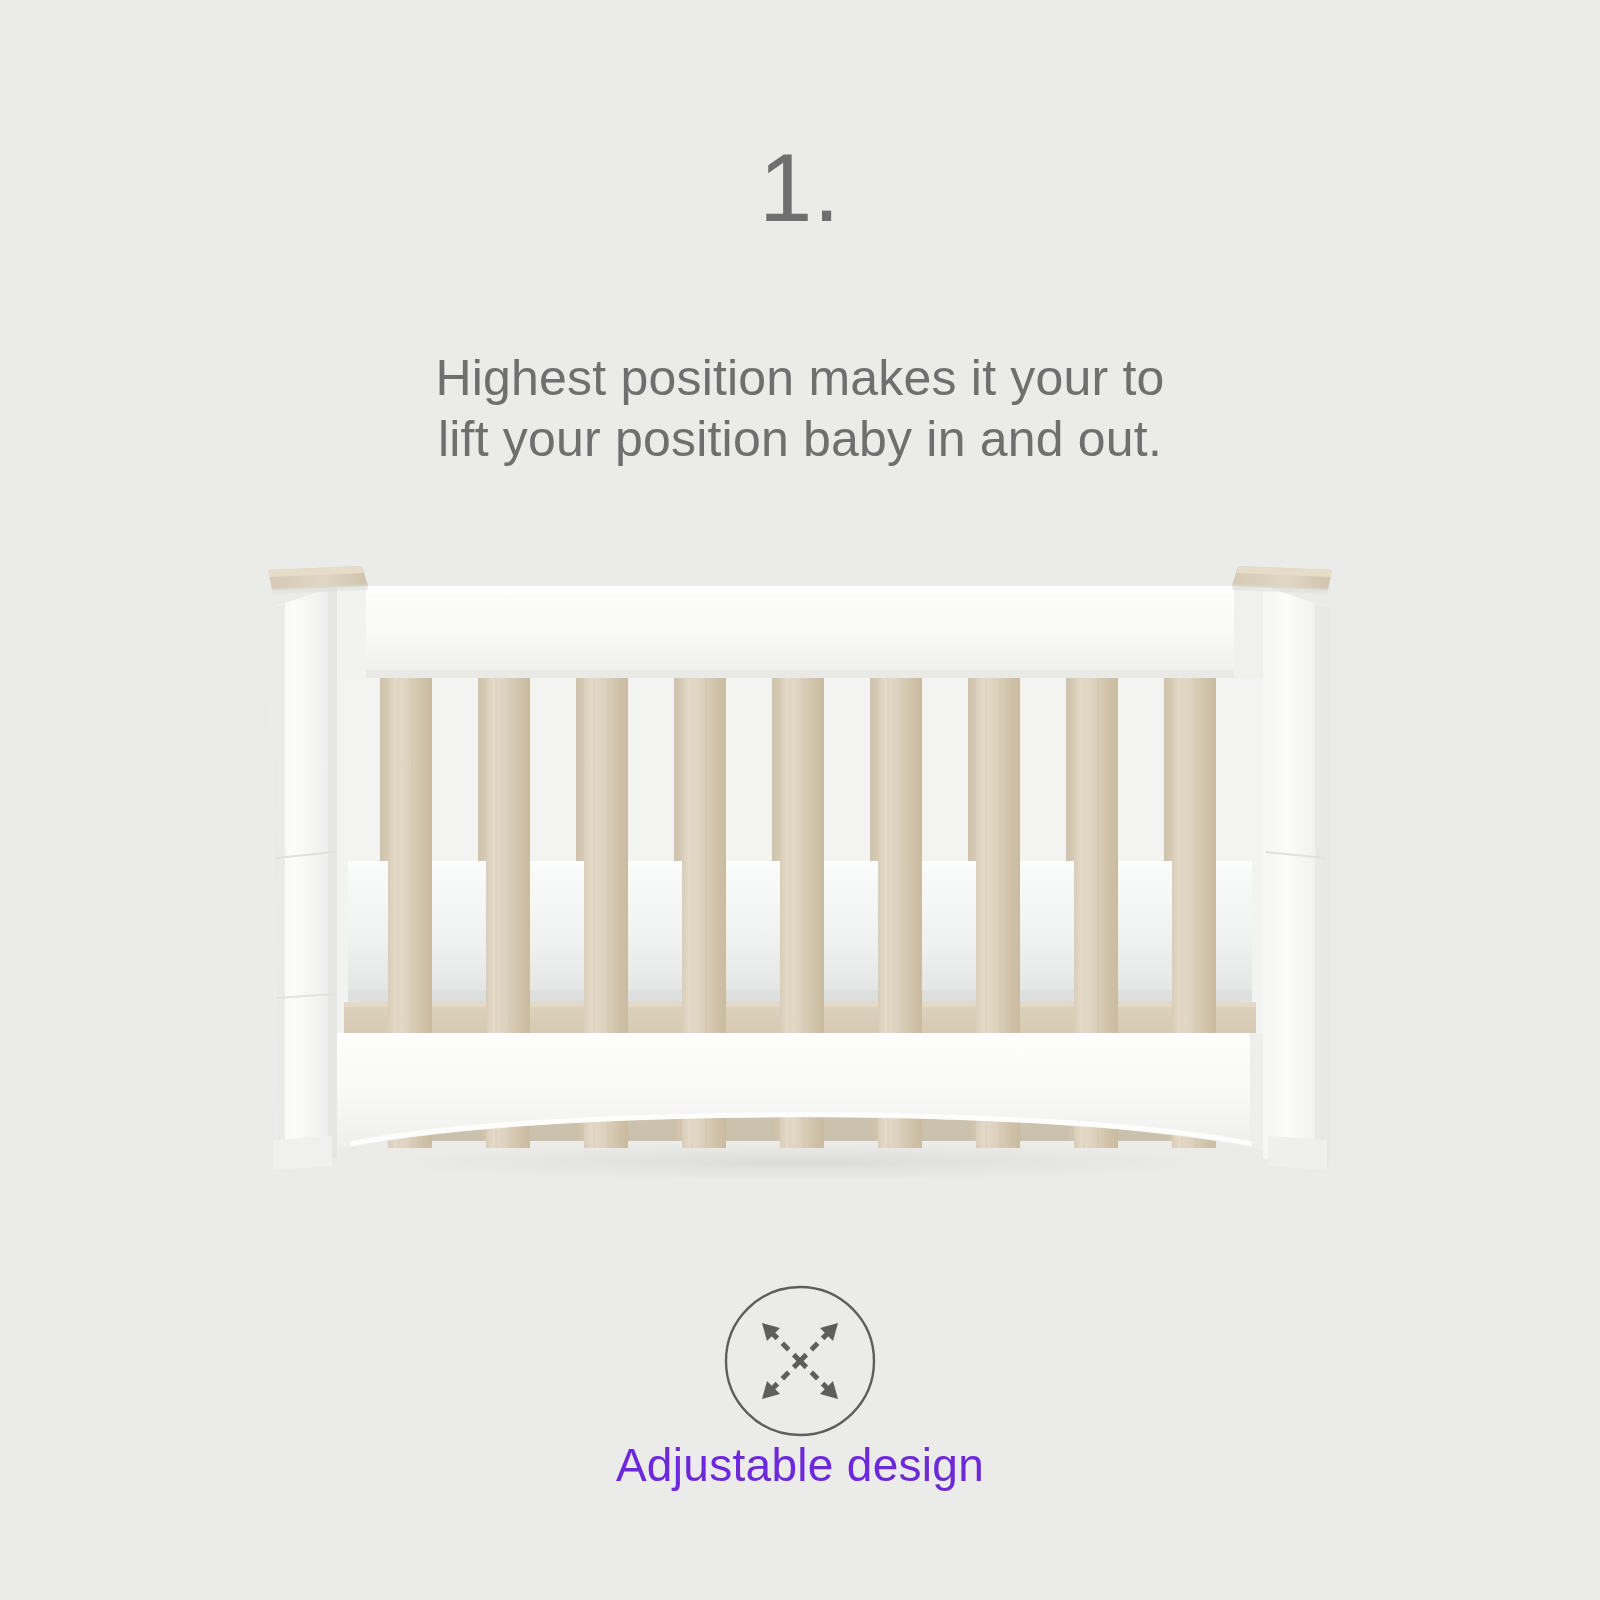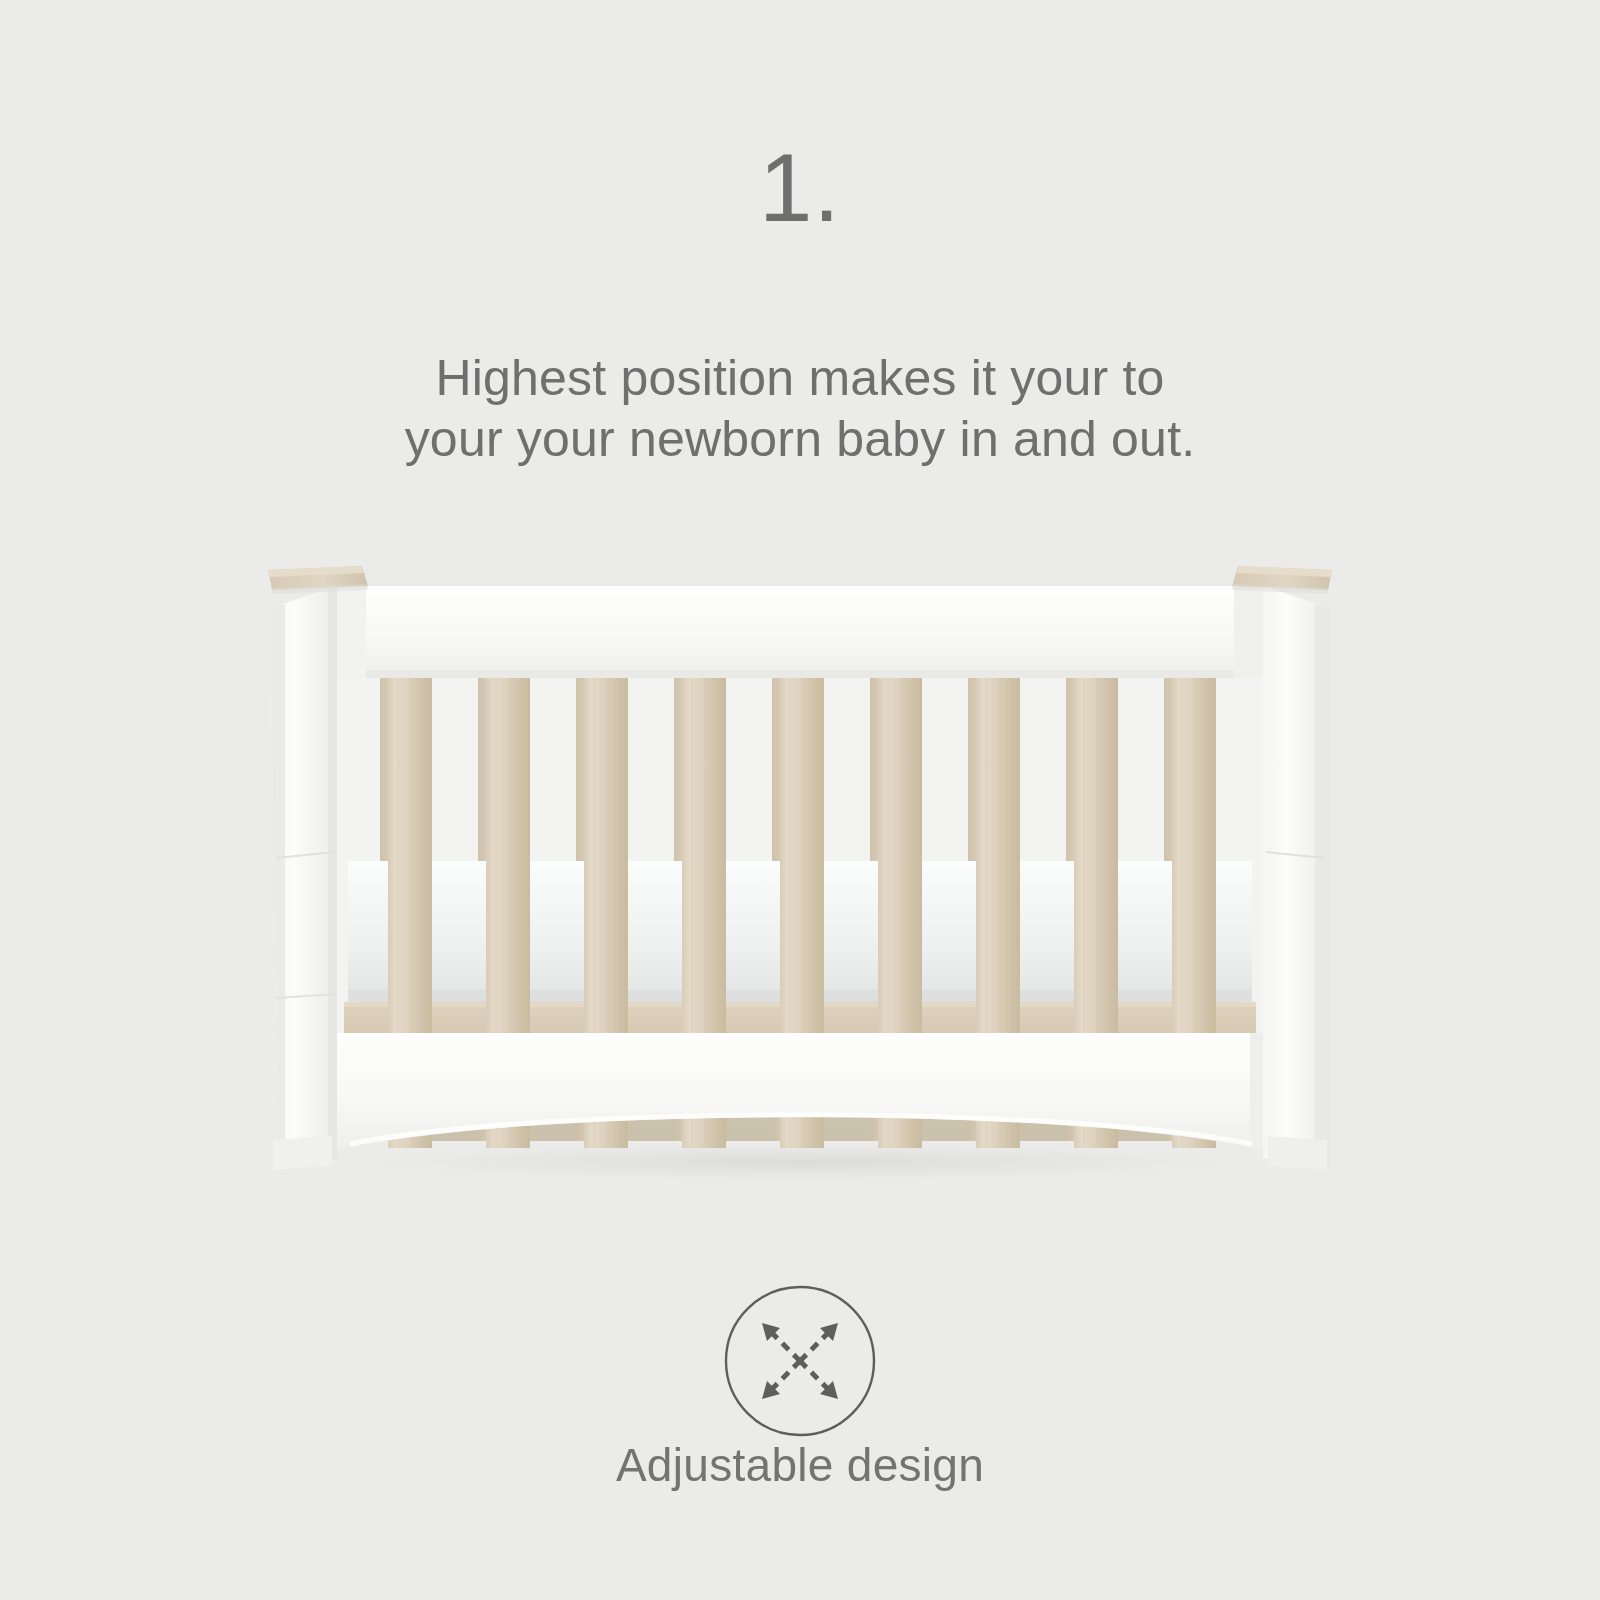--- a/index.html
+++ b/index.html
@@ -54,21 +54,21 @@
   }
 
   .feature-caption {
     position: absolute;
     top: 1438px;
     left: 0;
     width: 1600px;
     text-align: center;
     font-size: 46px;
     font-weight: 300;
-    color: #737373;
+    color: #6d28d9;
     letter-spacing: 0.3px;
   }
 
   
   .feature-icon-wrap {
     position: absolute;
     top: 1283px;
     left: 722px;
     width: 156px;
     height: 156px;
@@ -93,21 +93,21 @@
 </style>
 </head>
 <body>
 
 <div class="page">
 
   <div class="step-number">1.</div>
 
   <div class="headline">
     <span class="line">Highest position makes it your to</span>
-    <span class="line">your your newborn baby in and out.</span>
+    <span class="line">lift your position baby in and out.</span>
   </div>
 
   <div class="product-stage">
     <svg viewBox="0 0 1120 650" xmlns="http://www.w3.org/2000/svg" aria-hidden="true">
       <defs>
         <linearGradient id="gWoodV" x1="0" y1="0" x2="1" y2="0">
           <stop offset="0%" stop-color="#d9cdb9"></stop>
           <stop offset="18%" stop-color="#e4dac8"></stop>
           <stop offset="45%" stop-color="#ddd2be"></stop>
           <stop offset="70%" stop-color="#d3c6ae"></stop>

